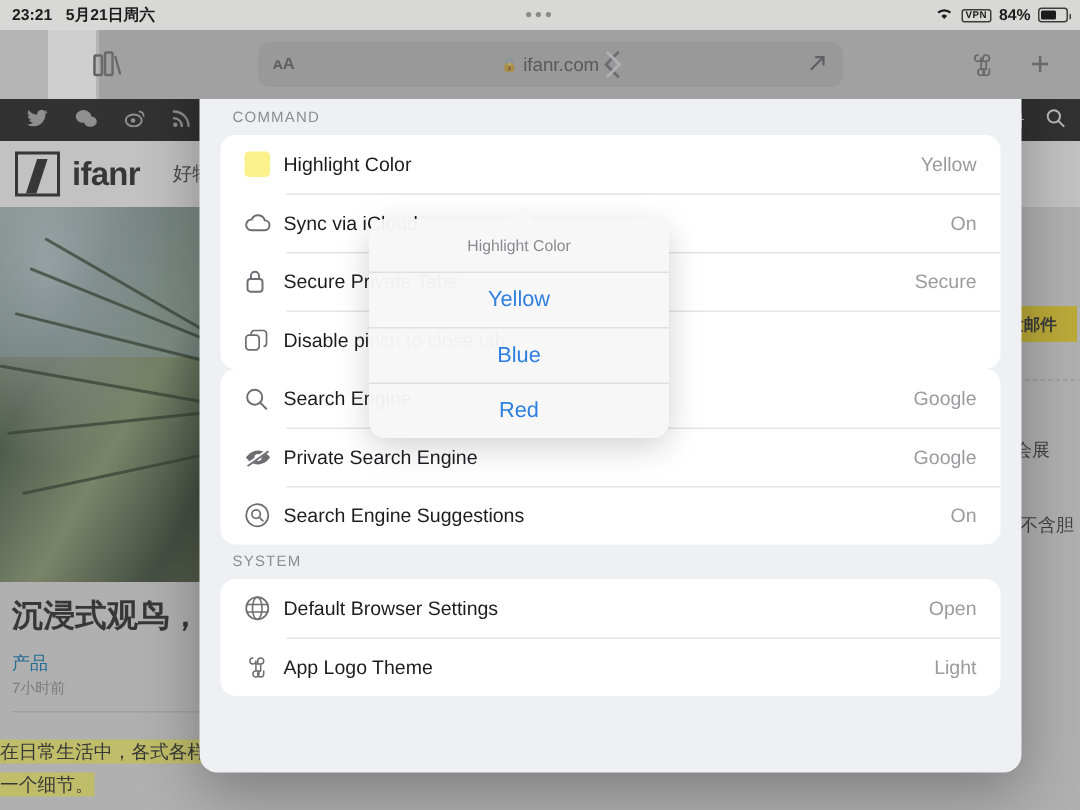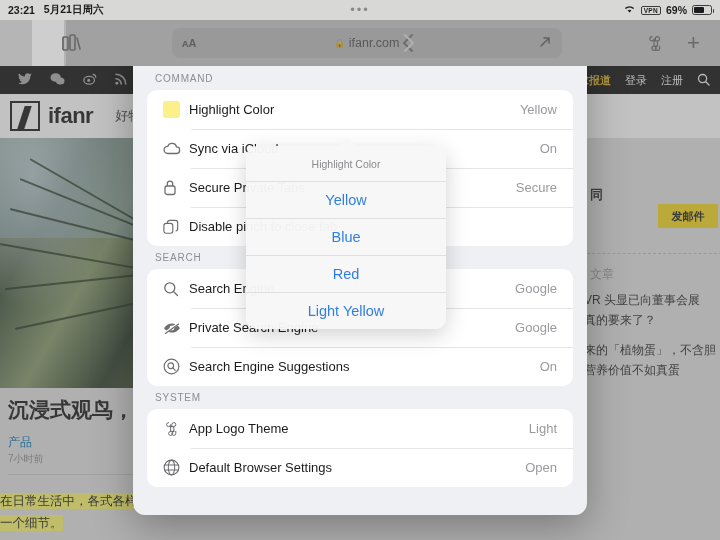--- a/index.html
+++ b/index.html
@@ -82,21 +82,21 @@
     font-size: 11px; display: flex; align-items: center; justify-content: center; font-weight: 600;}
   .rc-dash { position: absolute; top: 115px; left: 0; width: 160px; border-top: 1px dashed #a8a8a8; }
   .rc-sub { position: absolute; top: 128px; left: 18px; font-size: 12px; color: #8a8a8a; }
   .rc-list { position: absolute; top: 152px; left: 0px; width: 160px; font-size: 12px; line-height: 20px; color: #2a2a2a; white-space: nowrap; }
 
   
   .dim { position: absolute; inset: 0; background: rgba(120,120,120,.30); z-index: 2; }
 
   
   .sheet {
-    position: absolute; left: 133px; top: 25px; width: 454px; height: 490px;
+    position: absolute; left: 133px; top: 25px; width: 548px; height: 490px;
     background: #eff0f3; border-radius: 12px; z-index: 3;
     box-shadow: 0 12px 40px rgba(0,0,0,.30);
     overflow: hidden;
   }
   .sheet-head { position: relative; height: 42px; display: flex; align-items: center; justify-content: center; }
   .sheet-title { font-size: 14.5px; font-weight: 700; color: #111; }
   .sheet-close { position: absolute; right: 14px; top: 11px; width: 20px; height: 20px; color: #8e8e93; }
 
   .group-label { font-size: 10px; letter-spacing: .8px; color: #8d8d92; padding: 6px 0 6px 22px; }
   .card { margin: 0 14px; background: #ffffff; border-radius: 10px; overflow: hidden; }
@@ -135,21 +135,21 @@
       <span>5月21日周六</span>
     </div>
     <div class="sb-center">•••</div>
     <div class="sb-right">
       <span>
         <svg width="13" height="10" viewBox="0 0 13 10">
             <path d="M6.5 8.6 4.6 6.6a2.8 2.8 0 0 1 3.8 0zM2.9 5a5.4 5.4 0 0 1 7.2 0l1-1.1a6.9 6.9 0 0 0-9.2 0z" fill="#1c1c1e"></path>
           </svg>
       </span>
       <span class="vpn-badge">VPN</span>
-      <span>69%</span>
+      <span>84%</span>
       <span class="batt">
           <i></i>
         </span>
     </div>
   </div>
 
   <div class="safari-bar">
     <span class="tb-icon dim" style="margin-left:32px;">
       <svg width="12" height="20" viewBox="0 0 12 20">
           <path d="M10 2 2 10l8 8" stroke="#6b6b6d" stroke-width="2" fill="none" stroke-linecap="round" stroke-linejoin="round"></path>
@@ -318,21 +318,20 @@
           <svg width="16" height="16" viewBox="0 0 18 18">
               <rect x="1" y="5" width="10" height="11" rx="2.5" stroke="#6d6d72" stroke-width="1.3" fill="none"></rect>
               <path d="M5 5V4a2.5 2.5 0 0 1 2.5-2.5H14A2.5 2.5 0 0 1 16.5 4v7a2.5 2.5 0 0 1-2.3 2.5" stroke="#6d6d72" stroke-width="1.3" fill="none"></path>
             </svg>
         </span>
         <span class="lbl">Disable pinch to close tab</span>
         <span class="val"></span>
       </div>
     </div>
 
-    <div class="group-label">SEARCH</div>
     <div class="card">
       <div class="row">
         <span class="ic">
           <svg width="16" height="16" viewBox="0 0 16 16">
               <circle cx="6.8" cy="6.8" r="5" stroke="#6d6d72" stroke-width="1.3" fill="none"></circle>
               <path d="M10.5 10.5 14.5 14.5" stroke="#6d6d72" stroke-width="1.3" stroke-linecap="round"></path>
             </svg>
         </span>
         <span class="lbl">Search Engine</span>
         <span class="val">Google</span>
@@ -359,43 +358,42 @@
         </span>
         <span class="lbl">Search Engine Suggestions</span>
         <span class="val">On</span>
       </div>
     </div>
 
     <div class="group-label">SYSTEM</div>
     <div class="card">
       <div class="row">
         <span class="ic">
-          <svg width="16" height="16" viewBox="0 0 20 20">
-              <path d="M7 2a2.5 2.5 0 1 0 2.5 2.5V7m0 0h1.5m0 0V4.5A2.5 2.5 0 1 1 13.5 7m0 0v6m0 0A2.5 2.5 0 1 0 16 15.5V13m-2.5 0h-1.5m0 0v2.5A2.5 2.5 0 1 1 9.5 13m0 0V7m0 0h4m-4 6h4" stroke="#6d6d72" stroke-width="1.25" fill="none" stroke-linecap="round" stroke-linejoin="round"></path>
-            </svg>
-        </span>
-        <span class="lbl">App Logo Theme</span>
-        <span class="val">Light</span>
-      </div>
-      <div class="row">
-        <span class="ic">
           <svg width="17" height="17" viewBox="0 0 18 18">
               <circle cx="9" cy="9" r="7.8" stroke="#6d6d72" stroke-width="1.2" fill="none"></circle>
               <ellipse cx="9" cy="9" rx="3.4" ry="7.8" stroke="#6d6d72" stroke-width="1.1" fill="none"></ellipse>
               <path d="M1.5 6.4h15M1.5 11.6h15" stroke="#6d6d72" stroke-width="1.1"></path>
             </svg>
         </span>
         <span class="lbl">Default Browser Settings</span>
         <span class="val">Open</span>
+      </div>
+      <div class="row">
+        <span class="ic">
+          <svg width="16" height="16" viewBox="0 0 20 20">
+              <path d="M7 2a2.5 2.5 0 1 0 2.5 2.5V7m0 0h1.5m0 0V4.5A2.5 2.5 0 1 1 13.5 7m0 0v6m0 0A2.5 2.5 0 1 0 16 15.5V13m-2.5 0h-1.5m0 0v2.5A2.5 2.5 0 1 1 9.5 13m0 0V7m0 0h4m-4 6h4" stroke="#6d6d72" stroke-width="1.25" fill="none" stroke-linecap="round" stroke-linejoin="round"></path>
+            </svg>
+        </span>
+        <span class="lbl">App Logo Theme</span>
+        <span class="val">Light</span>
       </div>
     </div>
   </div>
 
   <div class="pop-arrow"></div>
   <div class="popover">
     <div class="pop-title">Highlight Color</div>
     <div class="pop-item sel">Yellow</div>
     <div class="pop-item">Blue</div>
     <div class="pop-item">Red</div>
-    <div class="pop-item">Light Yellow</div>
   </div>
 
 </div>
 
 </body></html>

